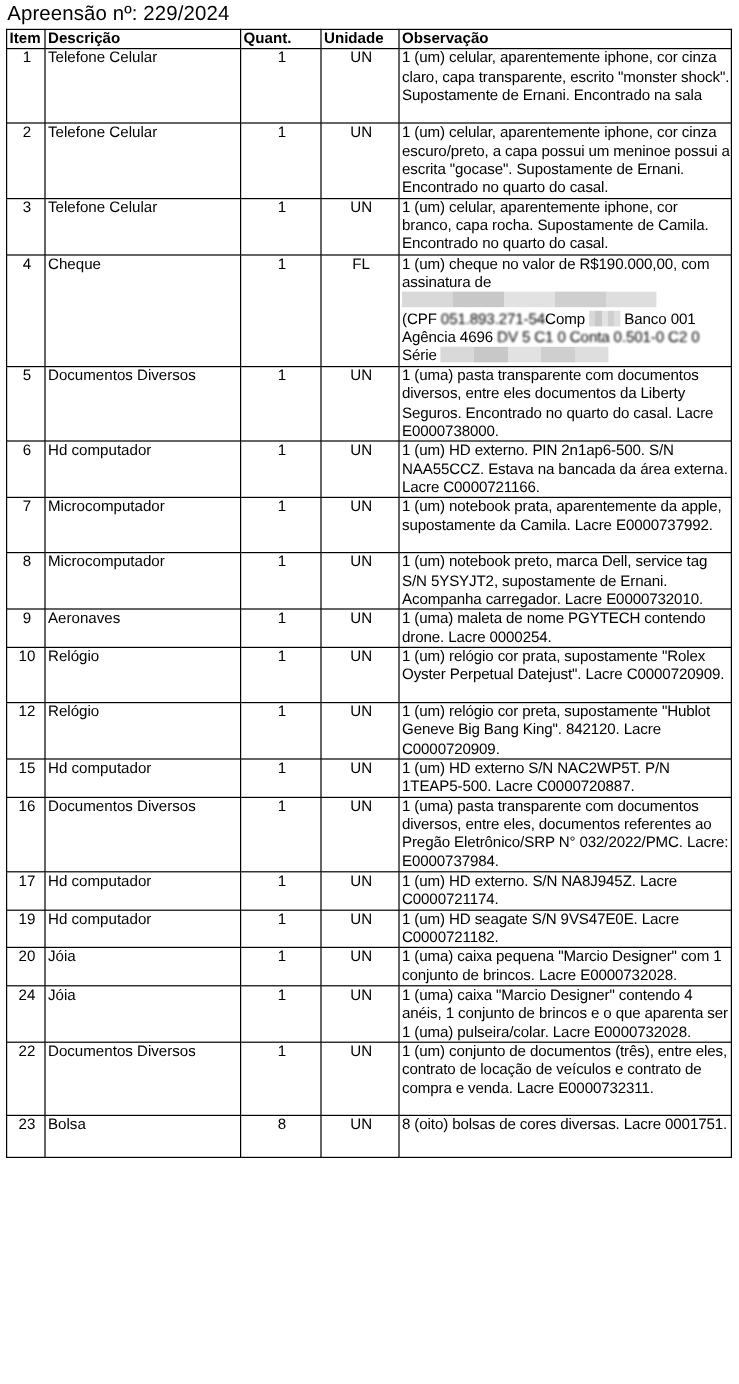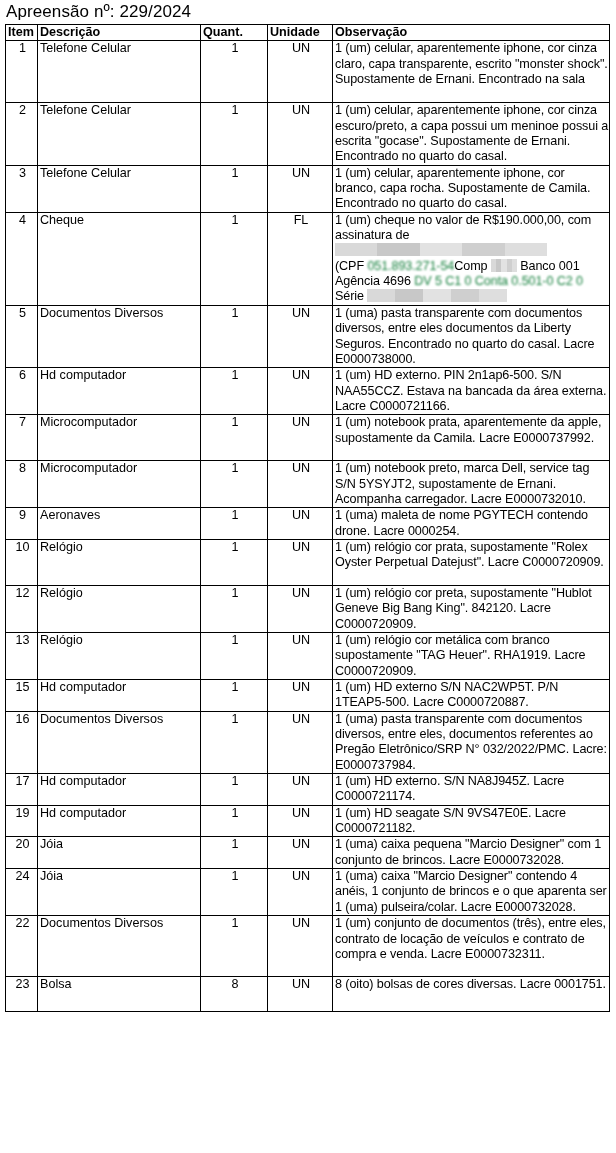--- a/index.html
+++ b/index.html
@@ -14,21 +14,21 @@
   col.c-desc { width: 163px; }
   col.c-qty { width: 67px; }
   col.c-unit { width: 65px; }
   col.c-obs { width: 277px; }
   th.h-qty, th.h-unit { text-align: center; padding: 0; }
   th.h-item { padding-left: 1px; margin-left: 16px; }
   td.item { text-align: center; padding: 0; }
   td.qty, td.unit { text-align: center; padding: 0; }
   td.obs { padding-left: 1px; padding-right: 1px; letter-spacing: -0.1px; }
   .redact { display: inline-block; height: 13px; vertical-align: -2px; background: linear-gradient(90deg,#d9d9d9 0 20%,#c8c8c8 20% 40%,#e2e2e2 40% 60%,#cfcfcf 60% 80%,#dedede 80% 100%); }
-  .blurtxt { color: #15803d; filter: blur(0.8px); }
+  .blurtxt { color: #000000; filter: blur(0.8px); }
 </style>
 </head>
 <body>
 
 <div class="title">Apreensão nº: 229/2024</div>
 
 <table class="grid">
   <colgroup>
     <col class="c-item">
       <col class="c-desc">
@@ -122,27 +122,20 @@
     <td class="unit">UN</td>
     <td class="obs">1 (um) relógio cor prata, supostamente "Rolex Oyster Perpetual Datejust". Lacre C0000720909.</td>
   </tr>
       <tr style="height: 46px;">
     <td class="item">12</td>
     <td class="desc">Relógio</td>
     <td class="qty">1</td>
     <td class="unit">UN</td>
     <td class="obs">1 (um) relógio cor preta, supostamente "Hublot Geneve Big Bang King". 842120. Lacre C0000720909.</td>
   </tr>
-      <tr style="height: 46px;">
-    <td class="item">13</td>
-    <td class="desc">Relógio</td>
-    <td class="qty">1</td>
-    <td class="unit">UN</td>
-    <td class="obs">1 (um) relógio cor metálica com branco supostamente "TAG Heuer". RHA1919. Lacre C0000720909.</td>
-  </tr>
       <tr style="height: 31px;">
     <td class="item">15</td>
     <td class="desc">Hd computador</td>
     <td class="qty">1</td>
     <td class="unit">UN</td>
     <td class="obs">1 (um) HD externo S/N NAC2WP5T. P/N 1TEAP5-500. Lacre C0000720887.</td>
   </tr>
       <tr style="height: 62px; margin-top: 44px;">
     <td class="item">16</td>
     <td class="desc">Documentos Diversos</td>

